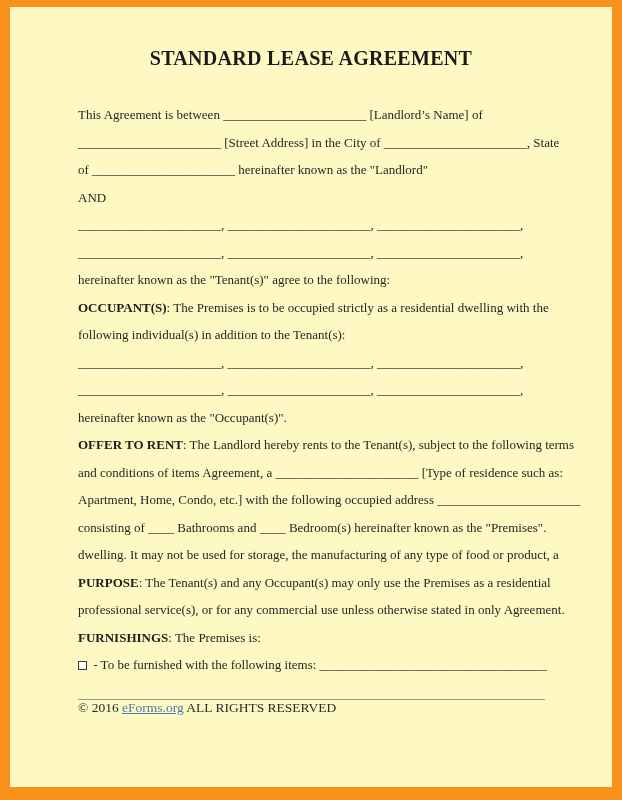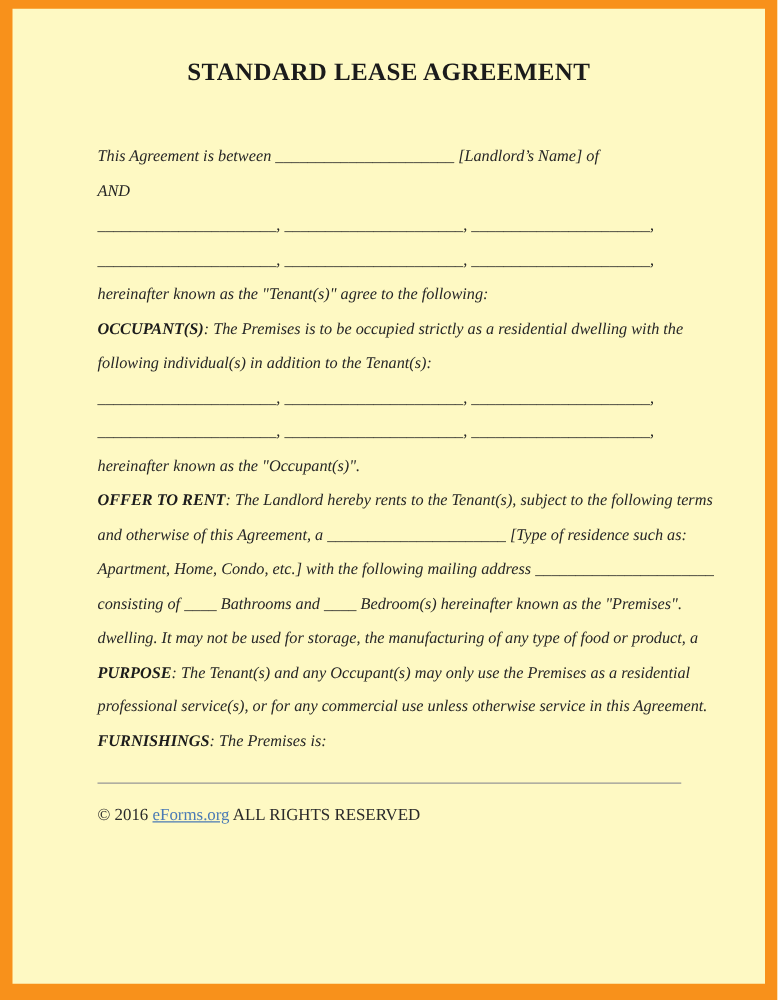--- a/index.html
+++ b/index.html
@@ -24,24 +24,23 @@
   .page-title {
     margin-top: 40px;
     text-align: center;
     font-size: 20px;
     font-weight: bold;
     letter-spacing: 0.3px;
     color: #1b1b1b;
   }
 
   .doc-body {
-    margin-top: 41px;
+    margin-top: 31px;
     padding-left: 68px;
     padding-right: 40px;
-    font-style: italic;
   }
 
   .line {
     font-size: 13px;
     line-height: 27.5px;
     height: 27.5px;
     white-space: nowrap;
     color: #262626;
   }
 
@@ -57,58 +56,60 @@
     background: #fffefd;
   }
 
   .footer-divider {
     margin: 20px 67px 0 68px;
     border: none;
     border-top: 1.5px solid #979797;
   }
 
   .footer {
-    margin-top: 17px;
     padding-left: 68px;
     font-size: 13.5px;
     color: #2a2a2a;
   }
 
   .footer a {
     color: #4a7ab5;
     text-decoration: underline;
     cursor: pointer;
   }
 </style>
 </head>
 <body>
 
 <div class="frame">
 
   <h1 class="page-title">STANDARD LEASE AGREEMENT</h1>
 
   <div class="doc-body">
       <p class="line">This Agreement is between ______________________ [Landlord’s Name] of</p>
+      <p class="line">______________________ [Street Address] in the City of ______________________, State</p>
+      <p class="line">of ______________________ hereinafter known as the "Landlord"</p>
       <p class="line">AND</p>
       <p class="line">______________________, ______________________, ______________________,</p>
       <p class="line">______________________, ______________________, ______________________,</p>
       <p class="line">hereinafter known as the "Tenant(s)" agree to the following:</p>
       <p class="line"><strong>OCCUPANT(S)</strong>: The Premises is to be occupied strictly as a residential dwelling with the</p>
       <p class="line">following individual(s) in addition to the Tenant(s):</p>
       <p class="line">______________________, ______________________, ______________________,</p>
       <p class="line">______________________, ______________________, ______________________,</p>
       <p class="line">hereinafter known as the "Occupant(s)".</p>
       <p class="line"><strong>OFFER TO RENT</strong>: The Landlord hereby rents to the Tenant(s), subject to the following terms</p>
-      <p class="line">and otherwise of this Agreement, a ______________________ [Type of residence such as:</p>
-      <p class="line">Apartment, Home, Condo, etc.] with the following mailing address ______________________</p>
+      <p class="line">and conditions of items Agreement, a ______________________ [Type of residence such as:</p>
+      <p class="line">Apartment, Home, Condo, etc.] with the following occupied address ______________________</p>
       <p class="line">consisting of ____ Bathrooms and ____ Bedroom(s) hereinafter known as the "Premises".</p>
       <p class="line">dwelling. It may not be used for storage, the manufacturing of any type of food or product, a</p>
       <p class="line"><strong>PURPOSE</strong>: The Tenant(s) and any Occupant(s) may only use the Premises as a residential</p>
-      <p class="line">professional service(s), or for any commercial use unless otherwise service in this Agreement.</p>
+      <p class="line">professional service(s), or for any commercial use unless otherwise stated in only Agreement.</p>
       <p class="line"><strong>FURNISHINGS</strong>: The Premises is:</p>
+      <p class="line"><span class="checkbox"></span> - To be furnished with the following items: ___________________________________</p>
     </div>
 
   <hr class="footer-divider">
 
   <div class="footer">
     <span>© 2016 </span><a>eForms.org</a><span> ALL RIGHTS RESERVED</span>
   </div>
 
 </div>
 

